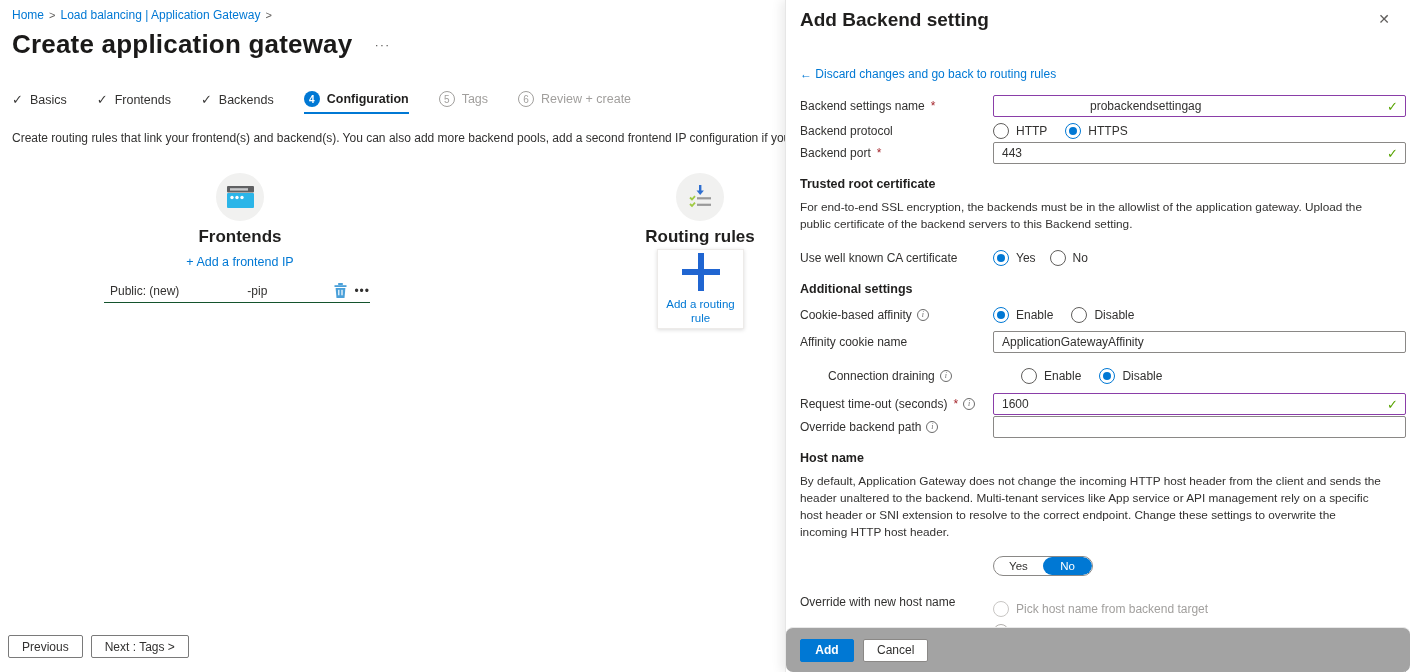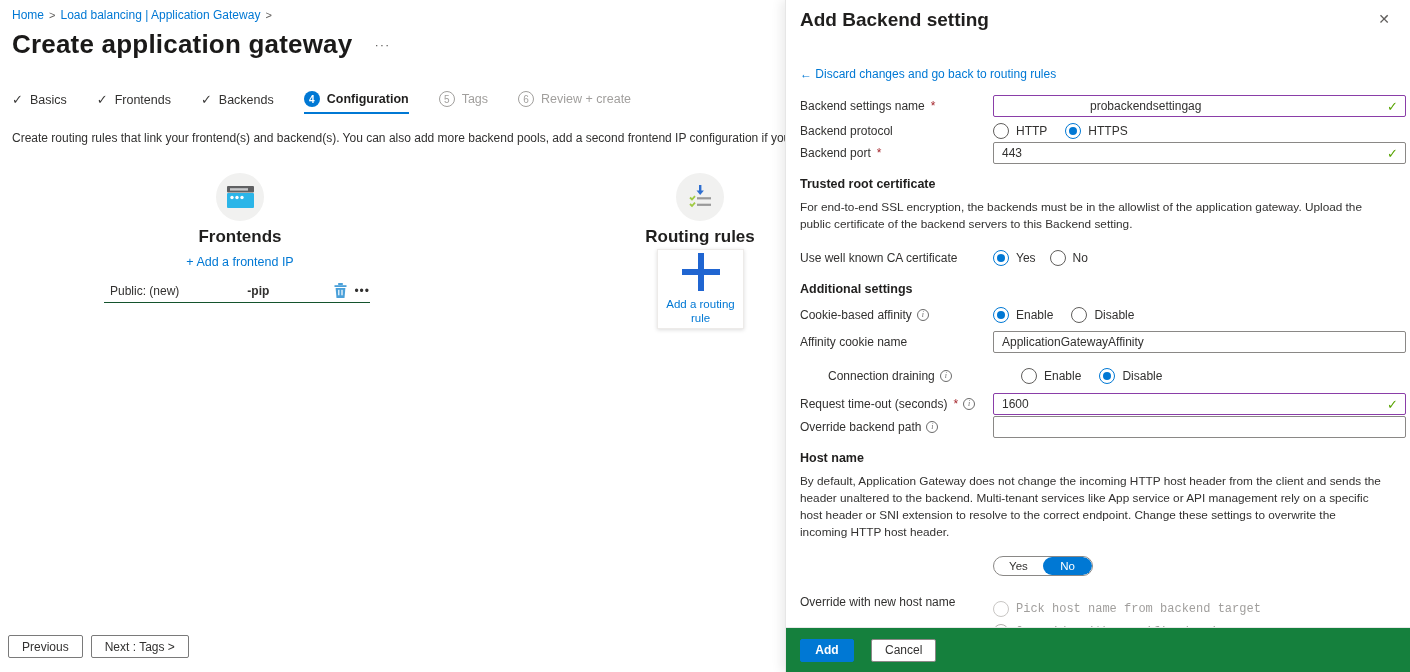--- a/index.html
+++ b/index.html
@@ -37,21 +37,21 @@
   .col-icon { position:absolute; width:48px; height:48px; border-radius:50%; background:#f1f1f0; display:flex; align-items:center; justify-content:center; }
   .frontends-icon { left:216px; top:28px; }
   .routing-icon { left:676px; top:28px; }
   .col-title { position:absolute; width:200px; text-align:center; font-size:17px; font-weight:600; color:#201f1e; }
   .frontends-title { left:140px; top:82px; }
   .routing-title { left:600px; top:82px; }
   .add-frontend-link { position:absolute; left:140px; top:110px; width:200px; text-align:center; color:#0078d4; font-size:12.5px; cursor:pointer; }
   .frontend-row { position:absolute; left:104px; top:134px; width:266px; height:24px;
     display:flex; align-items:center; border-bottom:1px solid #14532d; font-size:12px; }
   .frontend-row .fr-prefix { margin-left:6px; }
-  .frontend-row .fr-suffix { margin-left:68px;font-weight:bold; }
+  .frontend-row .fr-suffix { margin-left:68px; }
   .frontend-row .fr-actions { margin-left:auto; display:flex; align-items:center; gap:7px; }
   .more-dots { color:#323130; font-size:12px; letter-spacing:1px; cursor:pointer; }
 
   .routing-card { position:absolute; left:657px; top:104px; width:87px; height:80px; background:#fff;
     border:1px solid #edebe9; box-shadow:0 1px 4px rgba(0,0,0,.14); display:flex; flex-direction:column;
     align-items:center; justify-content:center; gap:6px; cursor:pointer; }
   .routing-card .card-label { color:#0078d4; font-size:11.5px; text-align:center; line-height:1.25; width:74px; }
 
   .main-footer { position:absolute; left:8px; bottom:14px; display:flex; gap:8px; }
   .btn-secondary { background:#fff; border:1px solid #7a7a7a; border-radius:2px; height:23px;
@@ -95,24 +95,24 @@
   .section-head { font-weight:bold; font-size:12.5px; color:#201f1e; margin:13px 0 8px 0; }
   .para { font-size:11.8px; color:#323130; line-height:1.45; margin-right:20px; }
 
   .toggle { display:flex; width:100px; height:20px; border:1px solid #8a8886; border-radius:11px; overflow:hidden; cursor:pointer; }
   .toggle .seg { flex:1; display:flex; align-items:center; justify-content:center; font-size:11.5px; color:#323130; }
   .toggle .seg.on { background:#0078d4; color:#fff; border-radius:11px; }
   .toggle.disabled { border-color:#c8c6c4; cursor:default; }
   .toggle.disabled .seg { color:#a19f9d; }
   .toggle.disabled .seg.on-gray { background:#e1e1e1; color:#9d9b99; border-radius:11px; }
 
-  .stack { display:flex; flex-direction:column; gap:7px; padding-top:13px;font-family:Liberation Mono, monospace; }
+  .stack { display:flex; flex-direction:column; gap:7px; padding-top:13px; }
 
   .panel-footer { position:absolute; left:0; right:0; bottom:0; height:45px; border-top:1px solid #e8e8e8;
-    display:flex; align-items:center; gap:17px; padding:0 14px; background:#15803d; }
+    display:flex; align-items:center; gap:9px; padding:0 14px; background:#a3a3a3;border-radius:7px; }
   .btn-primary { background:#0078d4; color:#fff; border:1px solid #0078d4; border-radius:2px; height:23px;
     min-width:54px; padding:0 14px; font-size:12px; font-weight:bold; font-family:inherit; cursor:pointer; }
   .btn-cancel { background:#fff; border:1px solid #8a8886; border-radius:2px; height:23px;
     padding:0 13px; font-size:12px; color:#323130; font-family:inherit; cursor:pointer; }
 </style>
 </head>
 <body>
 
 <div class="main">
 

